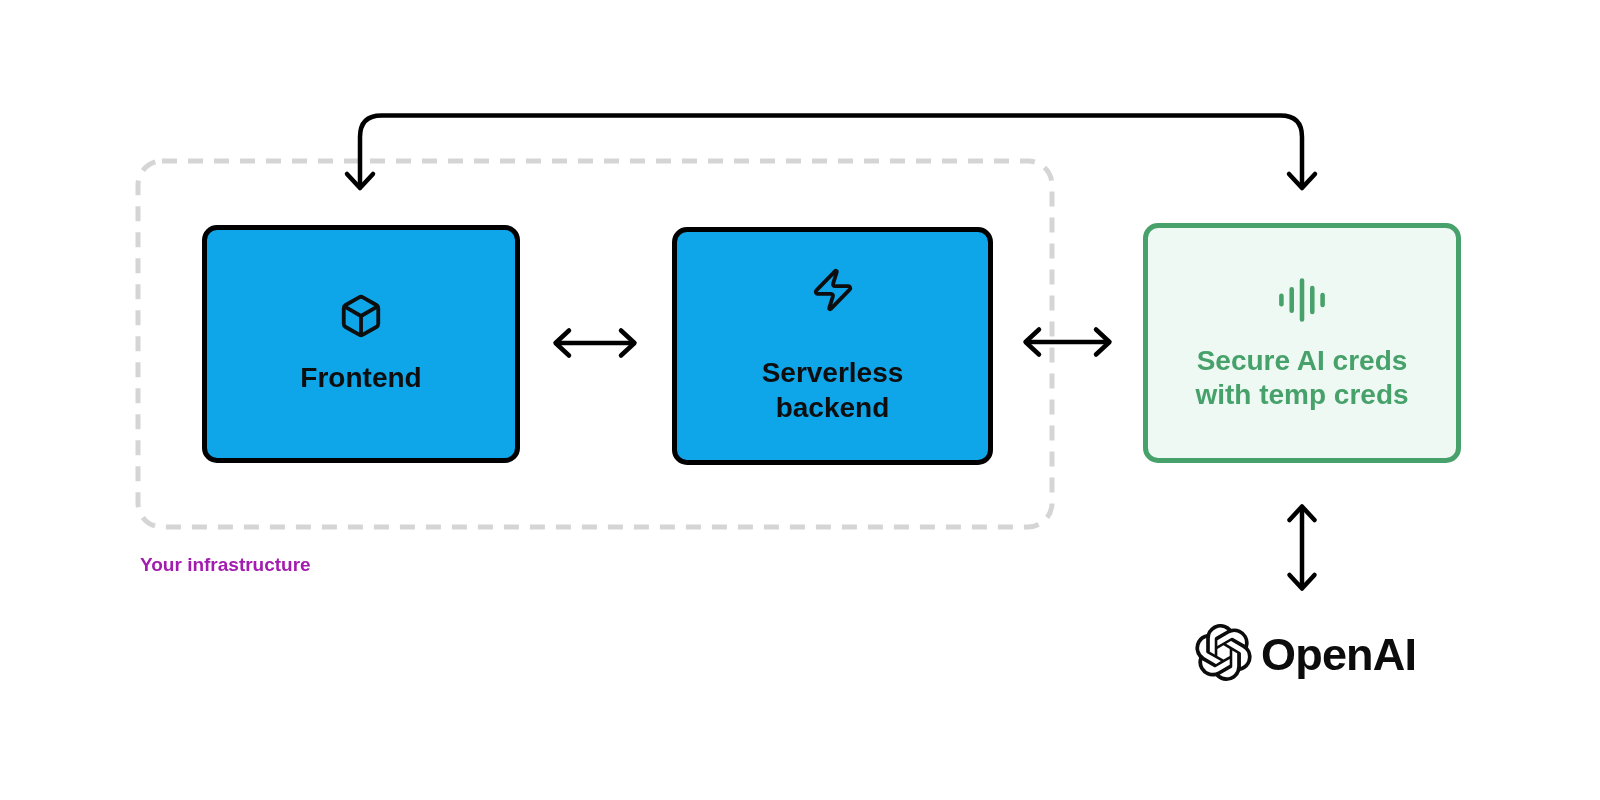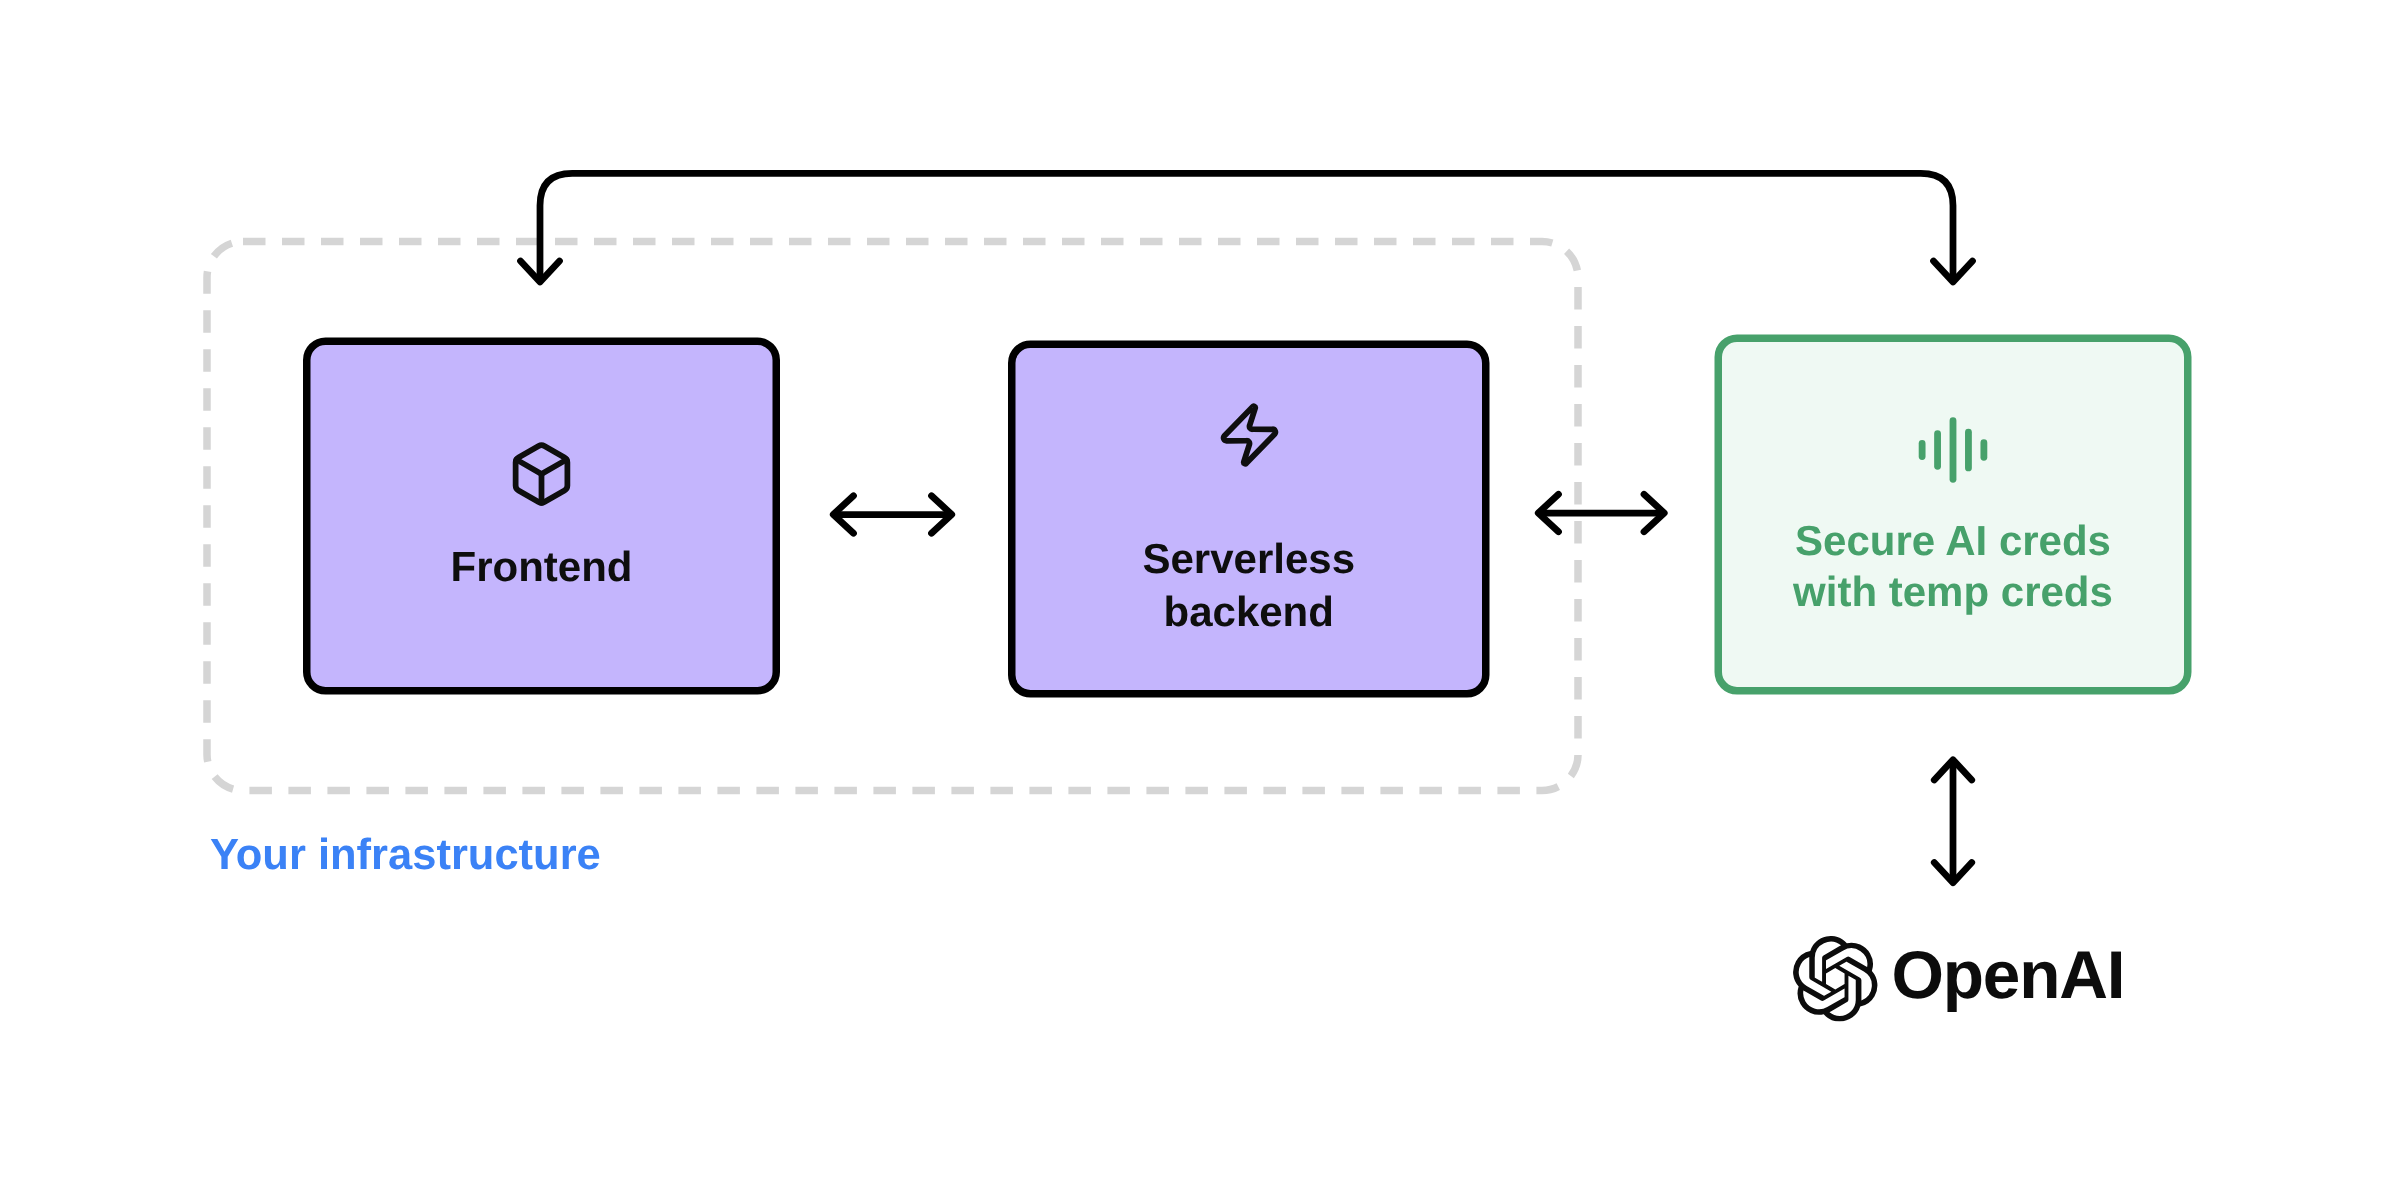--- a/index.html
+++ b/index.html
@@ -12,21 +12,21 @@
   }
   .overlay {
     position: absolute; left: 0; top: 0; z-index: 1;
   }
   .node {
     position: absolute; z-index: 2;
     box-sizing: border-box;
     display: flex; flex-direction: column;
     align-items: center; justify-content: center;
     gap: 22px;
-    background: #c4b5fd;
+    background: #0ea5e9;
     border: 5px solid #000000;
     border-radius: 15px;
   }
   .node .label {
     font-weight: 700;
     font-size: 28px;
     line-height: 1.22;
     text-align: center;
     color: #0e0e0e;
   }
@@ -37,26 +37,26 @@
     left: 1143px; top: 223px; width: 318px; height: 240px;
     border-color: #47a16b;
     background: #eff9f3;
     gap: 18px;
   }
   #node-proxy .label { color: #47a16b; max-width: 235px; }
   .node-icon { display: block; }
   #infra-label {
     position: absolute; z-index: 2;
     left: 140px; top: 554px;
-    font-weight: 700; font-size: 29px; color: #3b82f6;
+    font-weight: 700; font-size: 19px; color: #a21caf;
   }
   #openai-logo {
     position: absolute; z-index: 2;
     left: 1195px; top: 624px;
-    display: flex; align-items: flex-start; gap: 9px;
+    display: flex; align-items: flex-end; gap: 9px;
   }
   #openai-word {
     font-weight: 700; font-size: 45px; color: #0c0c0c;
     letter-spacing: -0.8px;
     white-space: nowrap;
   }
 </style>
 </head>
 <body>
 

